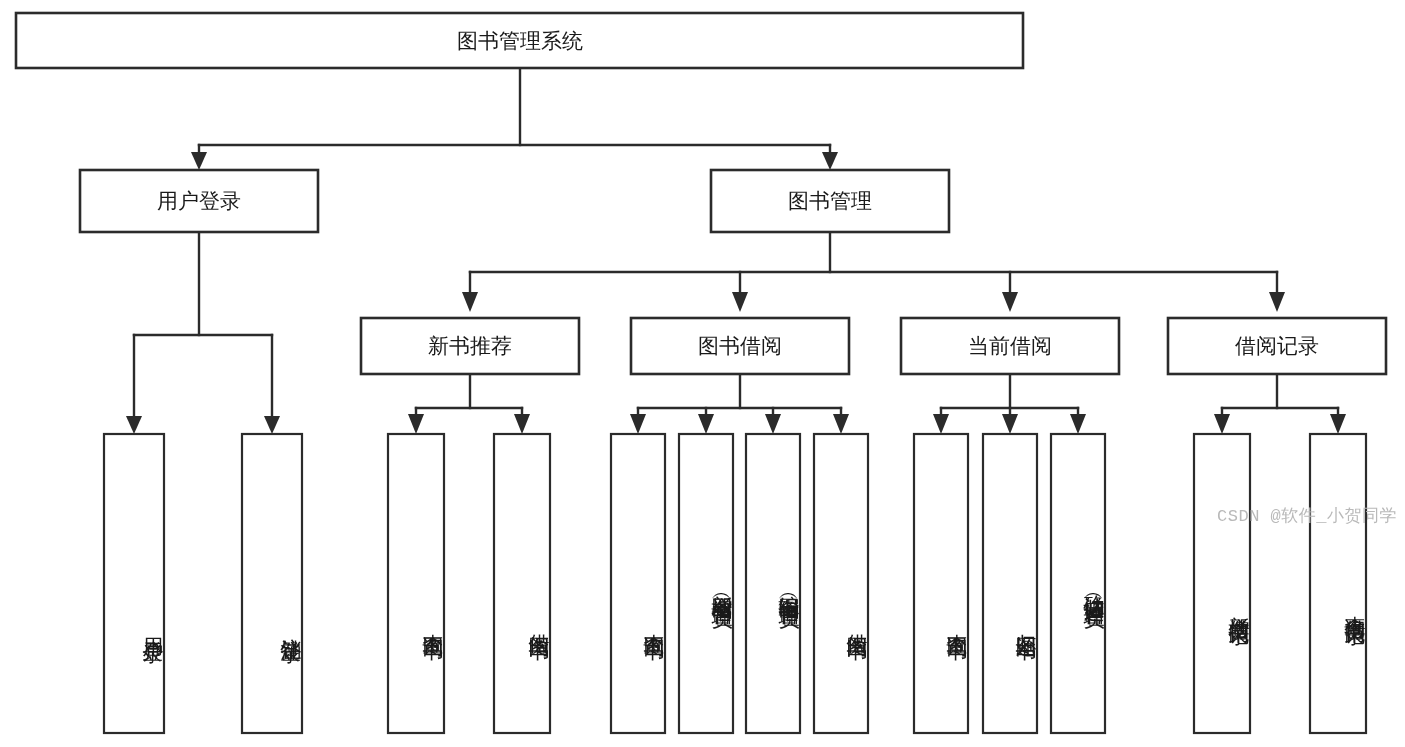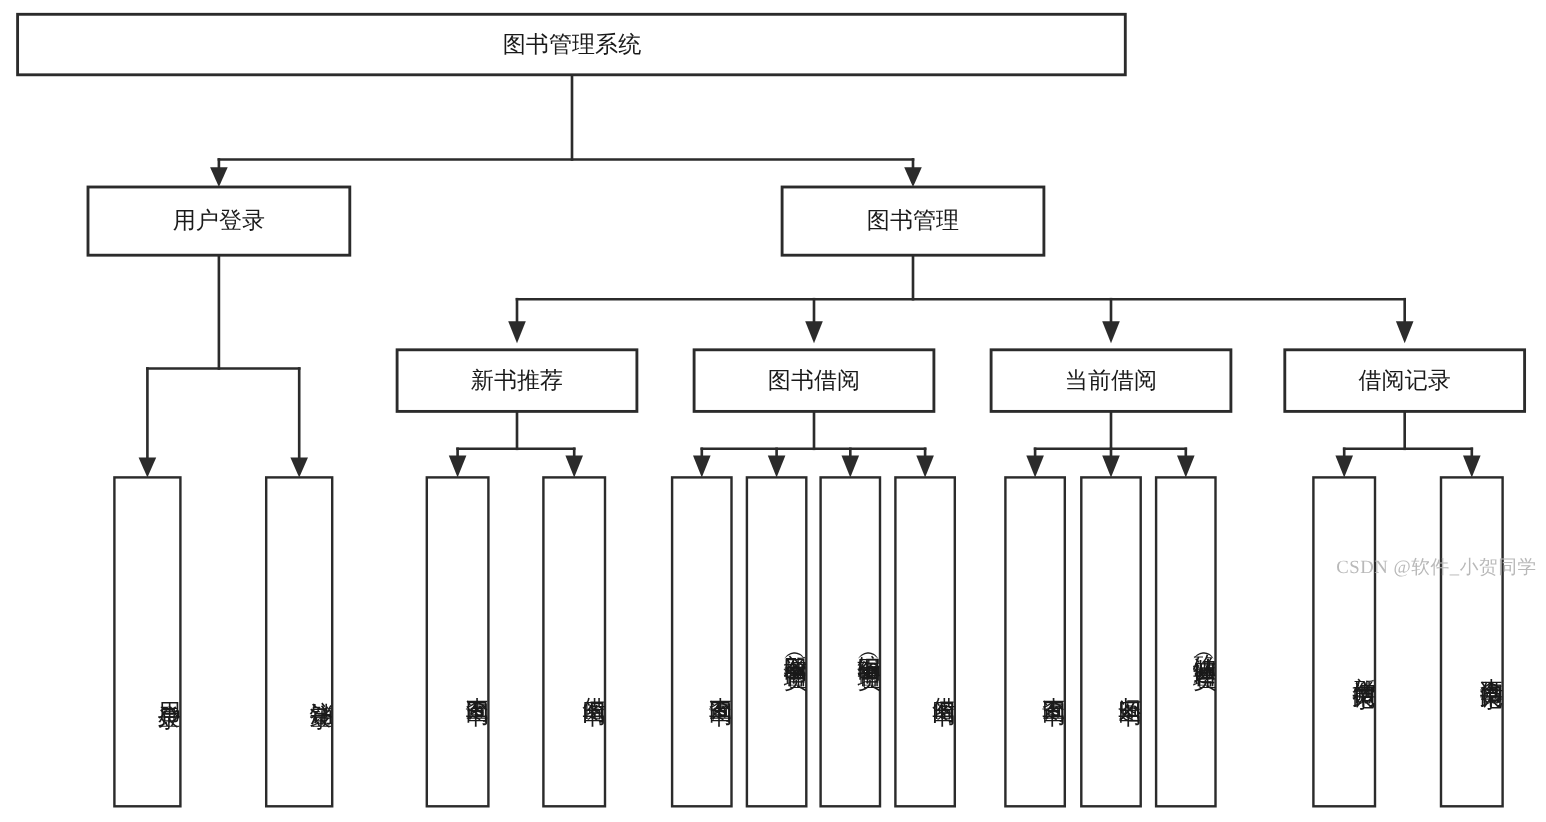--- a/index.html
+++ b/index.html
@@ -63,21 +63,21 @@
     white-space: nowrap;
     display: flex;
     align-items: flex-start;
     justify-content: center;
     pointer-events: none;
   }
   .watermark {
     position: absolute;
     right: 8px;
     bottom: 4px;
-    font-family: Liberation Serif, serif;
+    font-family: Liberation Mono, monospace;
     font-size: 17px;
     color: #b9b9b9;
     letter-spacing: 0.5px;
     white-space: nowrap;
   }
 </style>
 </head>
 <body>
 
 <div id="diagram-root">

